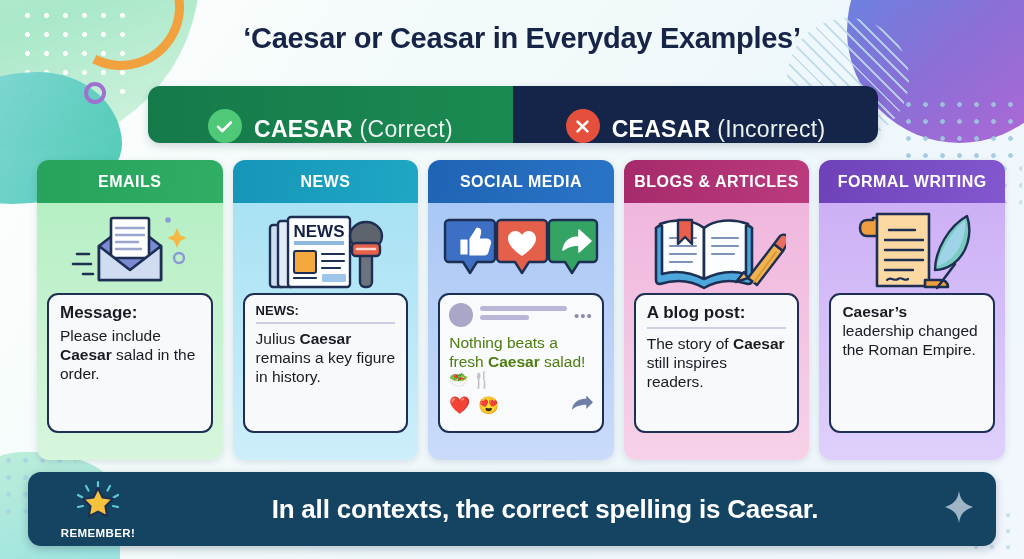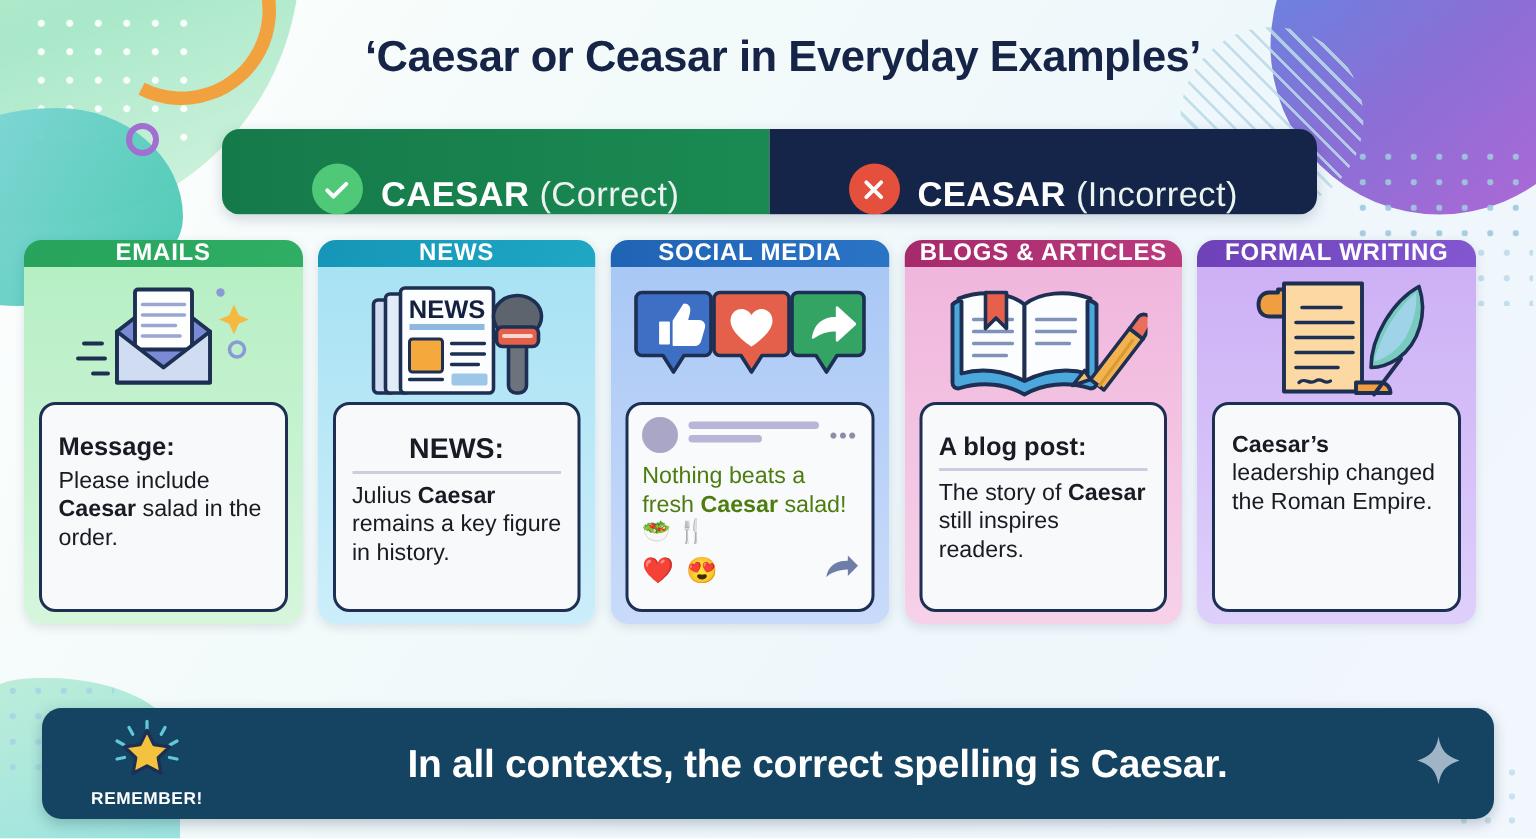--- a/index.html
+++ b/index.html
@@ -123,47 +123,47 @@
   .badge-ok { background: #4fc878; }
   .badge-no { background: #e5503c; }
   .cmp-word {
     color: #fff; font-size: 23px; font-weight: 700; letter-spacing: .3px;
     white-space: nowrap;
   }
   .cmp-note { color: #eaf3ef; font-weight: 400; }
 
   
   .cards {
-    position: absolute; left: 16px; top: 160px;
-    width: 968px; height: 256px;
+    position: absolute; left: 37px; top: 160px;
+    width: 968px; height: 300px;
     display: flex; gap: 10px;
   }
   .card {
     flex: 1; border-radius: 12px; overflow: hidden;
     display: flex; flex-direction: column;
     box-shadow: 0 2px 7px rgba(30,50,80,.13);
     position: relative;
   }
   .card-head {
     height: 43px; display: flex; align-items: center; justify-content: center;
     color: #fff; font-size: 16px; font-weight: 700; letter-spacing: .5px;
     white-space: nowrap;
   }
   .card-body { flex: 1; position: relative; padding: 4px 10px 12px; }
   .card-art {
     height: 86px; display: flex; align-items: center; justify-content: center;
   }
   .note {
     background: #f7f9fb; border: 2px solid #1d2f52; border-radius: 11px;
-    padding: 18px 11px; font-size: 15.5px; line-height: 1.22; color: #1a1a22;
+    padding: 8px 11px; font-size: 15.5px; line-height: 1.22; color: #1a1a22;
     min-height: 140px;
   }
   .note b { font-weight: 700; }
   .note-title { font-weight: 700; font-size: 17px; display: block; margin-bottom: 3px; }
-  .note-title.center { text-align: center; font-size: 19px; }
+  .note-title.center { text-align: left; font-size: 13px; }
   .divider { height: 2px; background: #c9cfe0; margin: 2px 0 6px; }
 
   
   .c-emails .card-head { background: linear-gradient(100deg,#27a35c 0%,#2fae64 100%); }
   .c-emails .card-body { background: linear-gradient(180deg,#b6efc4 0%,#d7f6dd 100%); }
   .c-news .card-head { background: linear-gradient(100deg,#1596b8 0%,#1fa7c4 100%); }
   .c-news .card-body { background: linear-gradient(180deg,#a8e2f3 0%,#cdeefb 100%); }
   .c-social .card-head { background: linear-gradient(100deg,#1f63b4 0%,#2a74c6 100%); }
   .c-social .card-body { background: linear-gradient(180deg,#a9c8f5 0%,#cadbfa 100%); }
   .c-blogs .card-head { background: linear-gradient(100deg,#a62a6b 0%,#bb3b7e 100%); }

